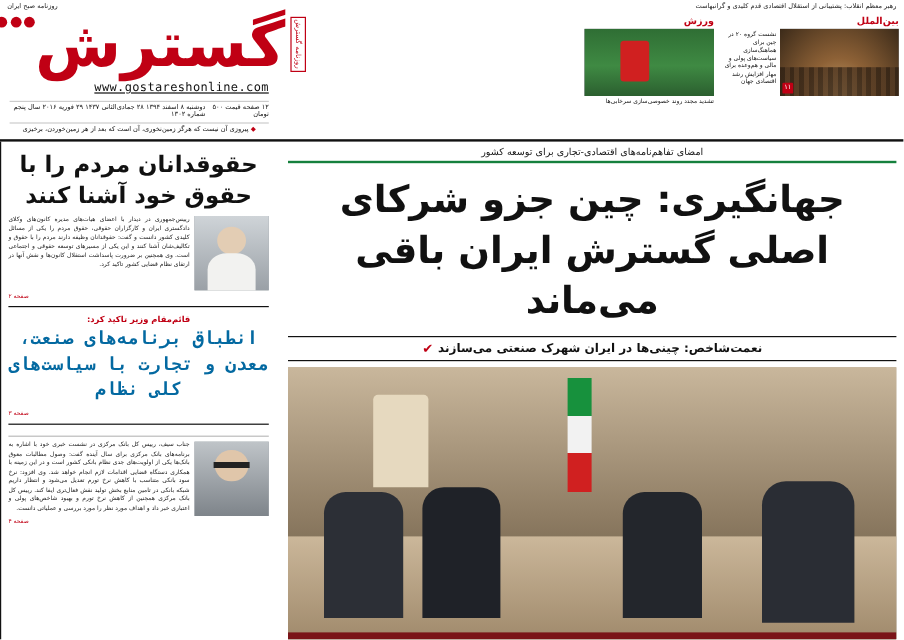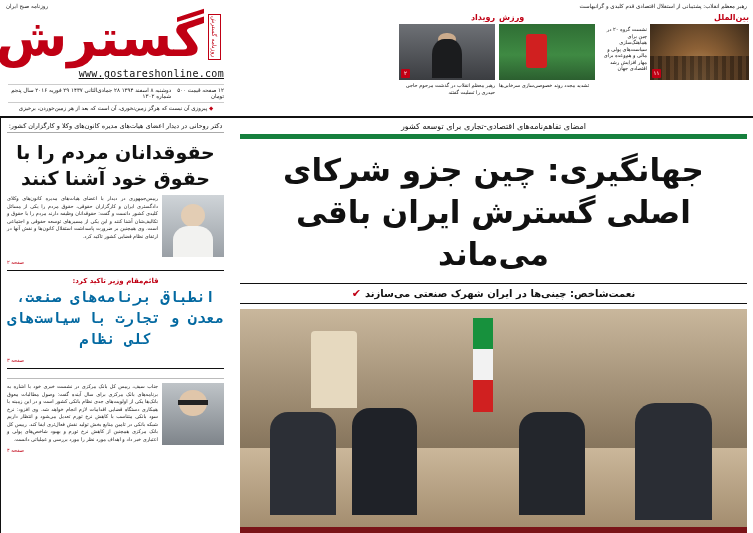--- a/index.html
+++ b/index.html
@@ -28,21 +28,21 @@
     display:flex; align-items:center; justify-content:space-between;
     padding:0 6px;
   }
 
   .logo-block {
     width:232px;
     padding:12px 8px 4px 8px;
     display:flex; flex-direction:column; align-items:flex-end;
     justify-content:flex-start;
   }
-  .logo-row { display:flex; align-items:flex-start; justify-content:flex-start; width:100%; }
+  .logo-row { display:flex; align-items:flex-start; justify-content:center; width:100%; }
   .dots { display:flex; flex-direction:row; gap:2.5px; margin:2px 0 0 0; }
   .dot { width:9px; height:9px; border-radius:50%; background:#c00014; }
   .logo-word {
     font-family:"DejaVu Sans", sans-serif;
     font-size:52px; line-height:52px; font-weight:bold;
     color:#c00014; letter-spacing:-2px;
     margin-right:4px;
   }
   .logo-sub-box {
     border:1px solid #c00014; color:#c00014;
@@ -67,21 +67,21 @@
   }
   .mh-quote .bull { color:#c00014; }
 
   
   .teasers {
     flex:1; display:flex; flex-direction:row;
     padding:13px 4px 4px 4px; gap:4px;
   }
   .teaser { position:relative; display:flex; flex-direction:column; }
   .teaser.t1 { width:150px; }
-  .teaser.t2 { width:96px;align-items:flex-end; }
+  .teaser.t2 { width:108px; }
   .teaser.t3 { width:96px; }
   .teaser-kicker {
     color:#c00014; font-size:8px; font-weight:bold;
     text-align:right; margin-bottom:2px; line-height:9px;
   }
   .teaser-img {
     height:56px; width:100%;
     position:relative; overflow:hidden;
     background:#6b6f76;
   }
@@ -164,21 +164,21 @@
     background:#e0c6aa;border-radius:50%;}
   .ph-glasses::after{content:"";position:absolute;left:26%;top:28%;width:48%;height:8%;
     background:#222;}
   .cont-note { font-size:5px; color:#c00014; text-align:left; margin-top:2px; }
   .rule { border-top:1px solid #111; margin:5px 0 4px 0; }
   .rule.thin { border-top:1px solid #bbb; }
 
   
   .lead-kicker {
     font-size:8px; color:#111; text-align:center;
-    border-bottom:5px solid #15803d; padding-bottom:3px; margin-bottom:6px;
+    border-bottom:2px solid #15803d; padding-bottom:3px; margin-bottom:6px;
   }
   .lead-head {
     font-size:31px; line-height:42px; font-weight:bold; color:#111;
     text-align:center; margin:4px 2px 8px 2px; letter-spacing:-0.5px;
   }
   .lead-sub {
     display:flex; align-items:center; justify-content:center; gap:4px;
     font-size:10px; font-weight:bold; color:#111;
     border-top:1px solid #111; border-bottom:1px solid #111;
     padding:3px 0; margin-bottom:5px;
@@ -231,28 +231,20 @@
       </div>
 
       <div class="teaser t2">
         <div class="teaser-kicker">ورزش</div>
         <div class="teaser-img">
           <div class="ph ph-sport"></div>
         </div>
         <div class="teaser-cap">تشدید مجدد روند خصوصی‌سازی سرخابی‌ها</div>
       </div>
 
-      <div class="teaser t3">
-        <div class="teaser-kicker">رویداد</div>
-        <div class="teaser-img">
-          <div class="ph ph-cleric"></div>
-          <div class="pagenum">۲</div>
-        </div>
-        <div class="teaser-cap">رهبر معظم انقلاب در گذشت مرحوم حاجی حیدری را تسلیت گفتند</div>
-      </div>
 
     </div>
 
     <div class="logo-block">
       <div class="logo-row">
         <div class="logo-sub-box">روزنامه گسترش</div>
         <div class="logo-word">گسترش</div>
         <div class="dots">
           <span class="dot"></span>
             <span class="dot"></span>
@@ -292,21 +284,20 @@
             <div class="p2"></div>
             <div class="p3"></div>
             <div class="p4"></div>
           <div class="band"></div>
         </div>
       </div>
     </div>
 
     <div class="col-right">
 
-      <div class="kicker">دکتر روحانی در دیدار اعضای هیات‌های مدیره کانون‌های وکلا و کارگزاران کشور:</div>
       <div class="headline-r">حقوقدانان مردم را با حقوق خود آشنا کنند</div>
       <div class="art-row">
         <div class="portrait">
           <div class="ph ph-rouhani"></div>
         </div>
         <div class="body-text">رییس‌جمهوری در دیدار با اعضای هیات‌های مدیره کانون‌های وکلای دادگستری ایران و کارگزاران حقوقی، حقوق مردم را یکی از مسائل کلیدی کشور دانست و گفت: حقوقدانان وظیفه دارند مردم را با حقوق و تکالیف‌شان آشنا کنند و این یکی از مسیرهای توسعه حقوقی و اجتماعی است. وی همچنین بر ضرورت پاسداشت استقلال کانون‌ها و نقش آنها در ارتقای نظام قضایی کشور تاکید کرد.</div>
       </div>
       <div class="cont-note">صفحه ۲</div>
 
       <div class="rule"></div>

